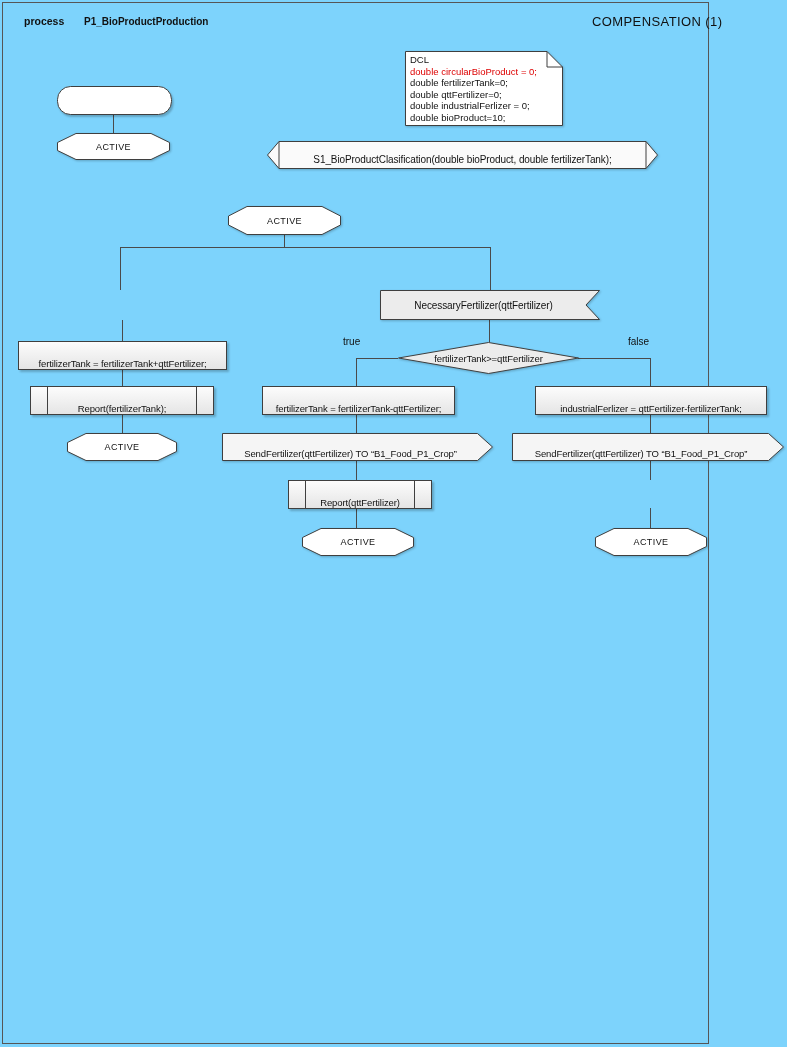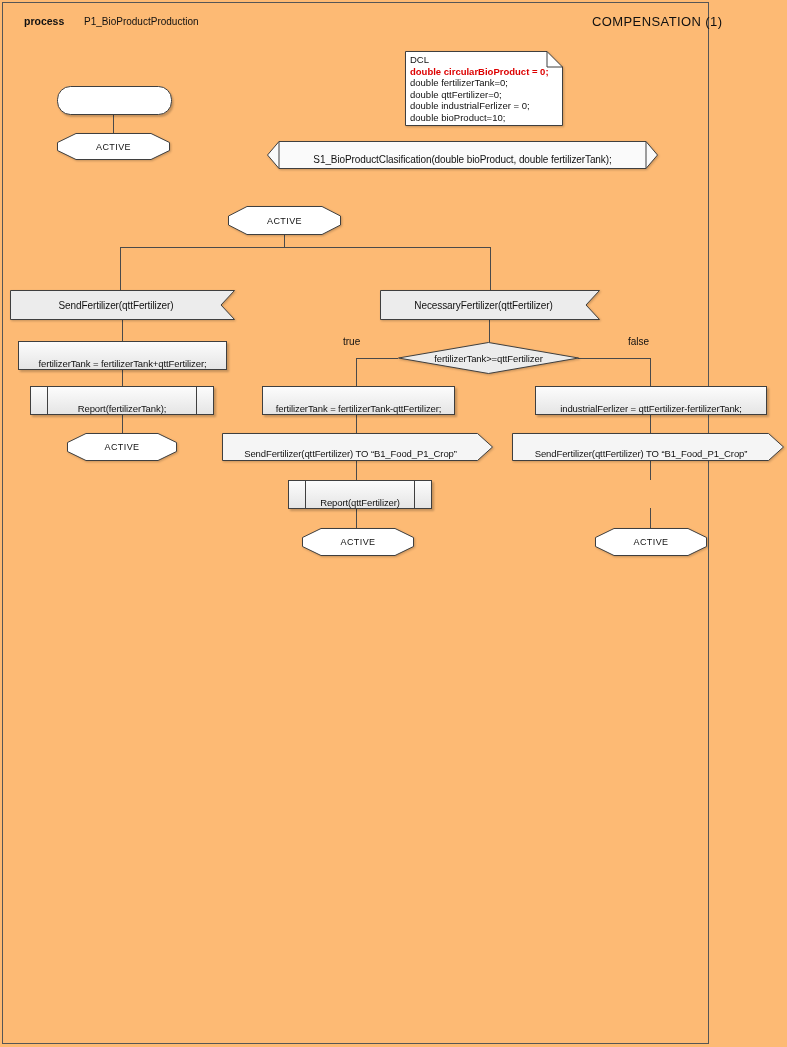--- a/index.html
+++ b/index.html
@@ -1,28 +1,28 @@
 <!DOCTYPE html>
 <html><head>
 <meta charset="utf-8">
 <style>
   html,body{margin:0;padding:0;background:#fff;}
   .canvas{
-    position:relative;width:787px;height:1047px;background:#fdba74;
+    position:relative;width:787px;height:1047px;background:#7dd3fc;
     font-family:"Liberation Sans", sans-serif;color:#111;overflow:hidden;
     outline:1px solid #c9c9c9;
   }
   .page-border{
     position:absolute;left:2px;top:2px;width:705px;height:1040px;
     border:1.5px solid #565656;
   }
   
   .hdr{position:absolute;white-space:nowrap;}
   .hdr-kind{left:24px;top:15px;font-size:10.5px;font-weight:bold;}
-  .hdr-name{left:84px;top:16px;font-size:10px;}
+  .hdr-name{left:84px;top:16px;font-size:10px;font-weight:bold;}
   .hdr-page{left:592px;top:14px;font-size:13px;letter-spacing:.4px;}
   
   .vl,.hl{position:absolute;background:#4a4a4a;display:block;}
   .vl{width:1px;} .hl{height:1px;}
   
   .node{position:absolute;display:flex;align-items:center;justify-content:center;}
   .node svg{position:absolute;left:0;top:0;filter:drop-shadow(1px 1.5px 1px rgba(0,0,0,.22));}
   .node .lbl{position:relative;z-index:1;font-size:9.5px;white-space:nowrap;letter-spacing:-.1px;}
   .state .lbl{font-size:9px;letter-spacing:.4px;}
   .inp .lbl{padding-right:13px;font-size:10px;}
@@ -39,21 +39,21 @@
   .pbar.l{left:16px;} .pbar.r{right:16px;}
   
   .start{
     position:absolute;border:1px solid #3f3f3f;border-radius:13.5px;background:#fff;
     box-shadow:1.5px 2px 2px rgba(0,0,0,.22);
   }
   
   .dcl{position:absolute;left:405px;top:51px;width:158px;height:75px;}
   .dcl svg{position:absolute;left:0;top:0;filter:drop-shadow(1px 1.5px 1px rgba(0,0,0,.22));}
   .dcl-text{position:relative;z-index:1;padding:3px 0 0 5px;font-size:9.5px;line-height:11.5px;white-space:nowrap;}
-  .dcl-text .red{color:#dd0000;font-weight:bold;}
+  .dcl-text .red{color:#dd0000;}
   
   .branch-lbl{position:absolute;font-size:10px;}
 </style>
 </head>
 <body>
 
 <div class="canvas">
 
   <div class="page-border"></div>
 
@@ -114,26 +114,20 @@
     <span class="lbl" style="font-size:10px">S1_BioProductClasification(double bioProduct, double fertilizerTank);</span>
   </div>
 
   <div class="node state" style="left:228px;top:206px;width:113px;height:29px">
     <svg width="113" height="29" viewBox="0 0 113 29">
       <polygon points="19,0.5 94,0.5 112.5,10 112.5,19 94,28.5 19,28.5 0.5,19 0.5,10" fill="#ffffff" stroke="#3f3f3f" stroke-width="1" stroke-linejoin="round"></polygon>
     </svg>
     <span class="lbl">ACTIVE</span>
   </div>
 
-  <div class="node inp" style="left:10px;top:290px;width:225px;height:30px">
-    <svg width="225" height="30" viewBox="0 0 225 30">
-      <polygon points="0.5,0.5 224.5,0.5 211,15 224.5,29.5 0.5,29.5" fill="#ececec" stroke="#3f3f3f" stroke-width="1"></polygon>
-    </svg>
-    <span class="lbl">SendFertilizer(qttFertilizer)</span>
-  </div>
 
   <div class="box" style="left:18px;top:341px;width:207px;height:27px">
     <span class="lbl">fertilizerTank = fertilizerTank+qttFertilizer;</span>
   </div>
 
   <div class="box" style="left:30px;top:386px;width:182px;height:27px">
     <i class="pbar l"></i>
     <i class="pbar r"></i>
     <span class="lbl">Report(fertilizerTank);</span>
   </div>

